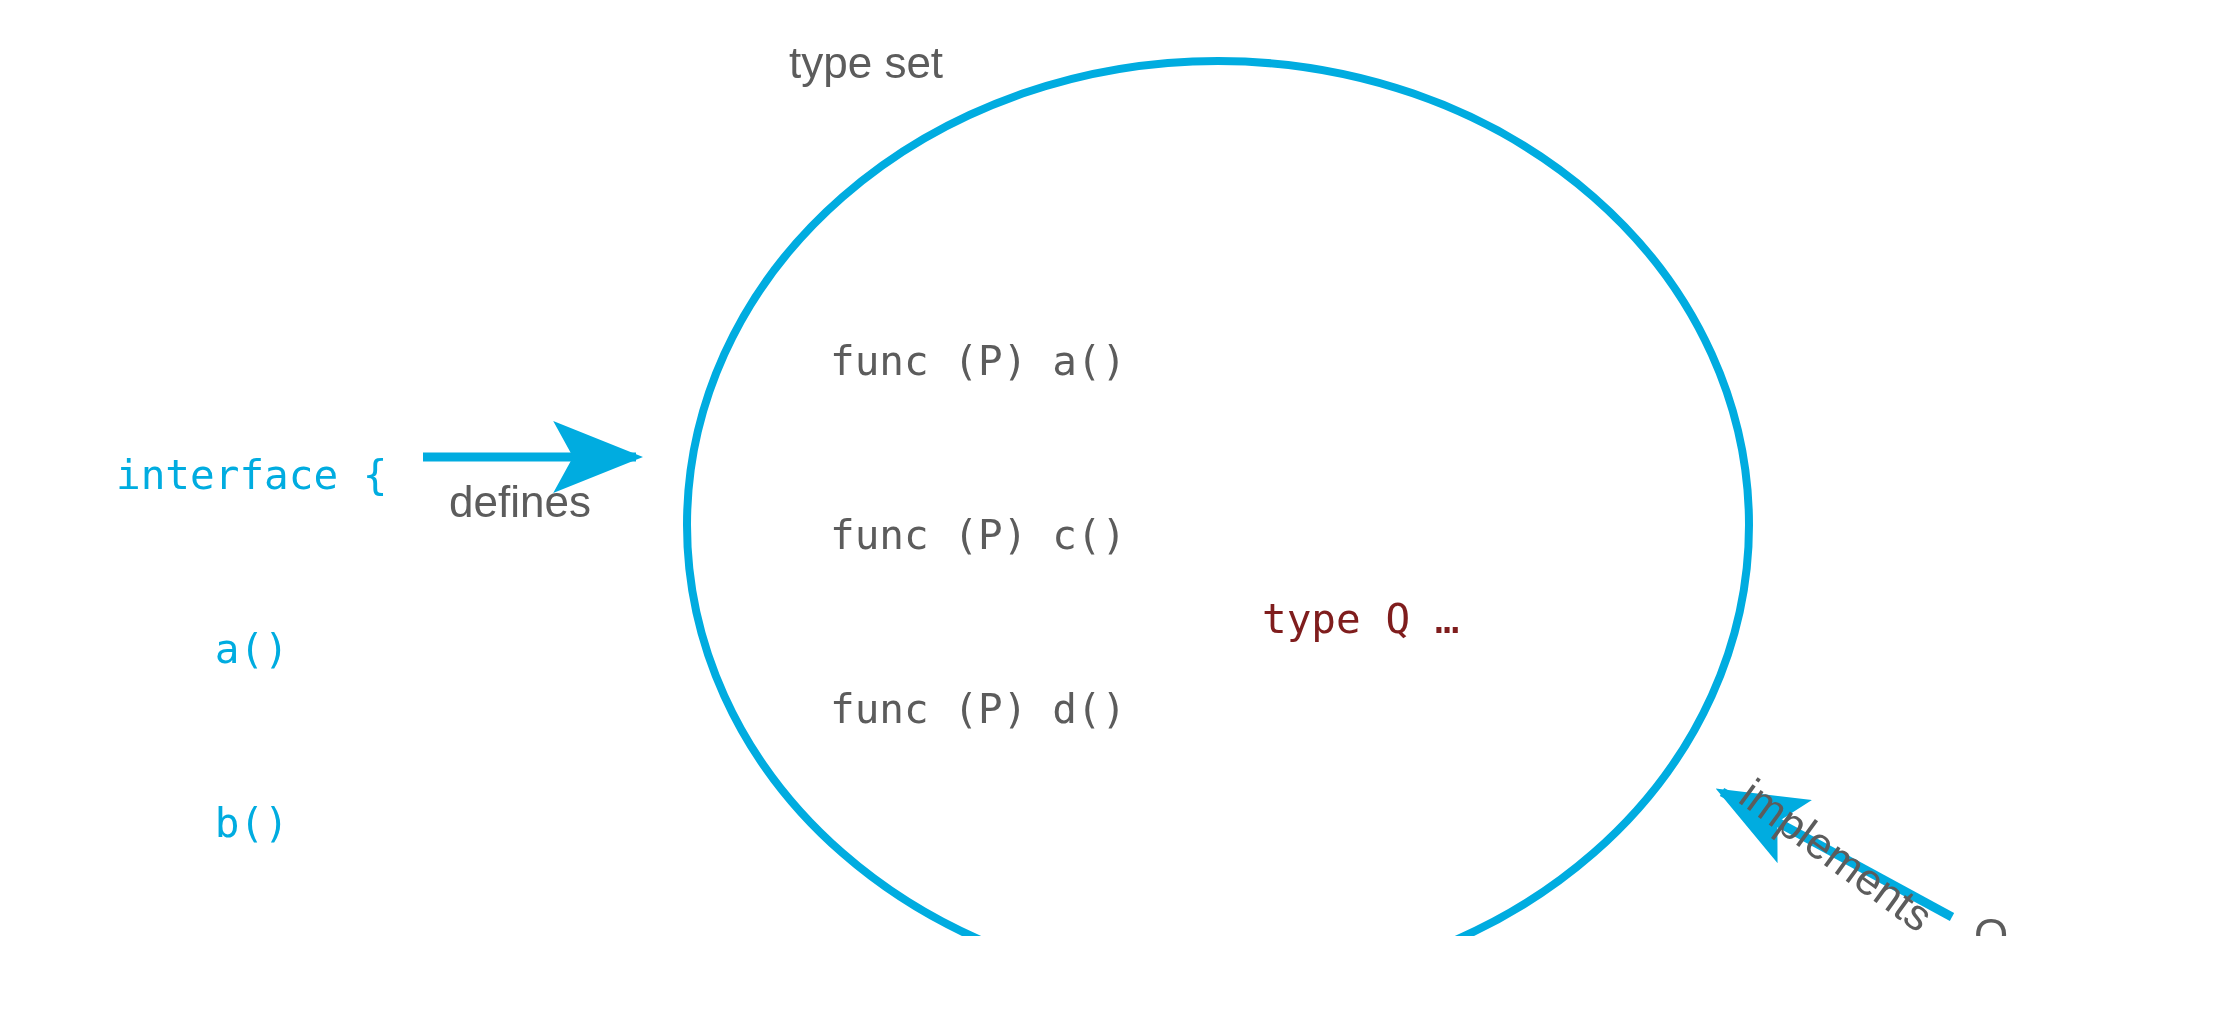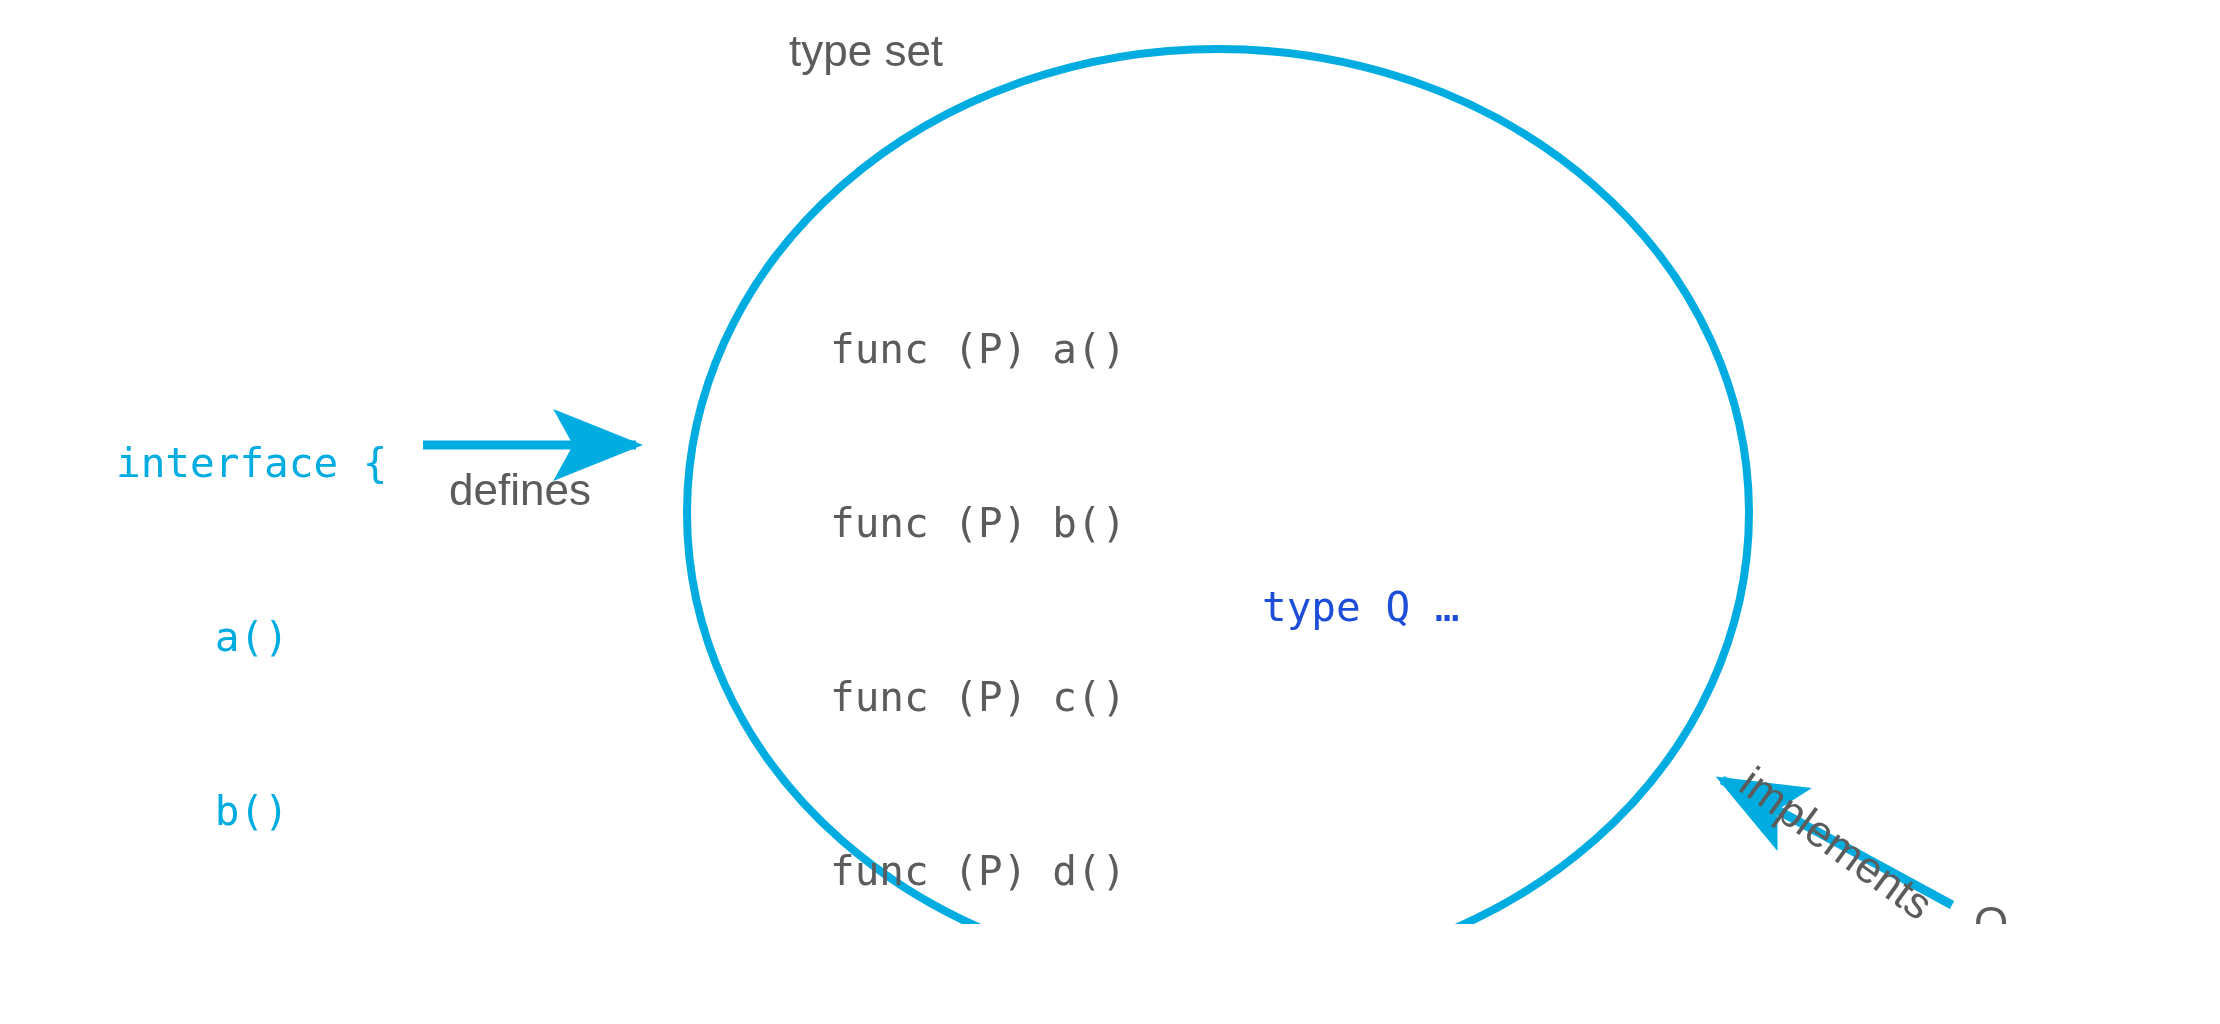--- a/index.html
+++ b/index.html
@@ -9,20 +9,21 @@
   }
   body {
     font-family: "Liberation Sans", sans-serif;
   }
   #canvas {
     position: relative;
     width: 2220px;
     height: 924px;
     background: #ffffff;
     overflow: hidden;
+    margin-top: 12px;
   }
   .svg-layer {
     position: absolute;
     left: 0;
     top: 0;
     width: 2220px;
     height: 1024px;
   }
   .code-block {
     position: absolute;
@@ -63,21 +64,21 @@
     color: #5c5c5c;
   }
   
   #type-r-block {
     left: 922px;
     top: 587px;
     color: #00e000;
   }
 
   .hl-orange { color: #ffa62b; }
-  .hl-magenta { color: #1d4ed8; }
+  .hl-magenta { color: #7f1d1d; }
   .hl-green { color: #00e000; }
 
   #type-set-label {
     left: 789px;
     top: 26px;
     font-size: 44px;
   }
   #defines-label {
     left: 449px;
     top: 465px;
@@ -125,21 +126,20 @@
     <span class="code-line">    a()</span>
     <span class="code-line">    b()</span>
     <span class="code-line">    c()</span>
     
   </div>
 
   <div class="label-sans" id="defines-label">defines</div>
 
   <div class="code-block" id="type-p-block">
     <span class="code-line">func (P) a()</span>
-    <span class="code-line">func (P) b()</span>
     <span class="code-line">func (P) c()</span>
     <span class="code-line">func (P) d()</span>
   </div>
 
   <div class="code-block" id="type-q-block">
     <span class="code-line hl-magenta">type Q …</span>
     
     
     
   </div>

